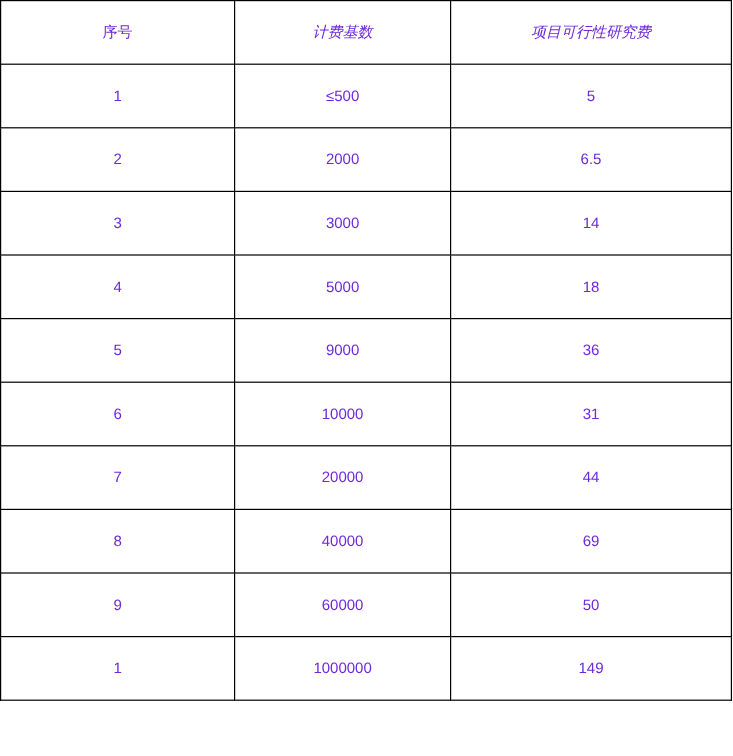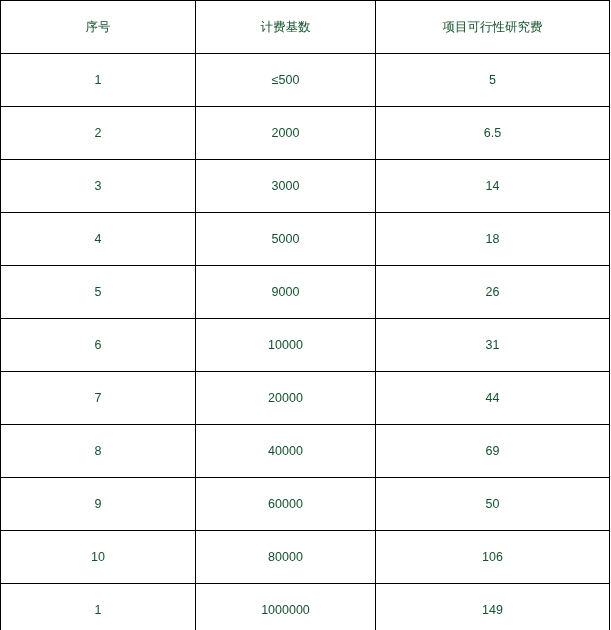--- a/index.html
+++ b/index.html
@@ -27,39 +27,40 @@
     margin: 0;
     border: 1px solid #000000;
   }
   table.fee-table col.c-index { width: 195px; }
   table.fee-table col.c-base  { width: 180px; }
   table.fee-table col.c-fee   { width: 234px; }
 
   table.fee-table td {
     border: 1px solid #000000;
     font-size: 12.5px;
-    color: #14532d;
+    color: #6d28d9;
     text-align: center;
     vertical-align: middle;
     padding: 0;
     height: 52px;
     line-height: 1.2;
   }
   table.fee-table tr.header-row td {
     height: 52px;
   }
   td.head-index {
     text-align: left;
     vertical-align: bottom;
     padding: 0 0 4px 6px;
     font-size: 12.5px;
   }
   td.head-center {
     text-align: center;
     vertical-align: middle;
+    font-style: italic;
   }
   .cell-txt {
     display: block;
     width: 100%;
   }
 </style>
 </head>
 <body>
 
 <div class="sheet">
@@ -127,21 +128,21 @@
           </td>
       </tr>
       <tr>
         <td>
             <span class="cell-txt">5</span>
           </td>
         <td>
             <span class="cell-txt">9000</span>
           </td>
         <td>
-            <span class="cell-txt">26</span>
+            <span class="cell-txt">36</span>
           </td>
       </tr>
       <tr>
         <td>
             <span class="cell-txt">6</span>
           </td>
         <td>
             <span class="cell-txt">10000</span>
           </td>
         <td>
@@ -172,31 +173,20 @@
       </tr>
       <tr>
         <td>
             <span class="cell-txt">9</span>
           </td>
         <td>
             <span class="cell-txt">60000</span>
           </td>
         <td>
             <span class="cell-txt">50</span>
-          </td>
-      </tr>
-      <tr>
-        <td>
-            <span class="cell-txt">10</span>
-          </td>
-        <td>
-            <span class="cell-txt">80000</span>
-          </td>
-        <td>
-            <span class="cell-txt">106</span>
           </td>
       </tr>
       <tr>
         <td>
             <span class="cell-txt">1</span>
           </td>
         <td>
             <span class="cell-txt">1000000</span>
           </td>
         <td>

